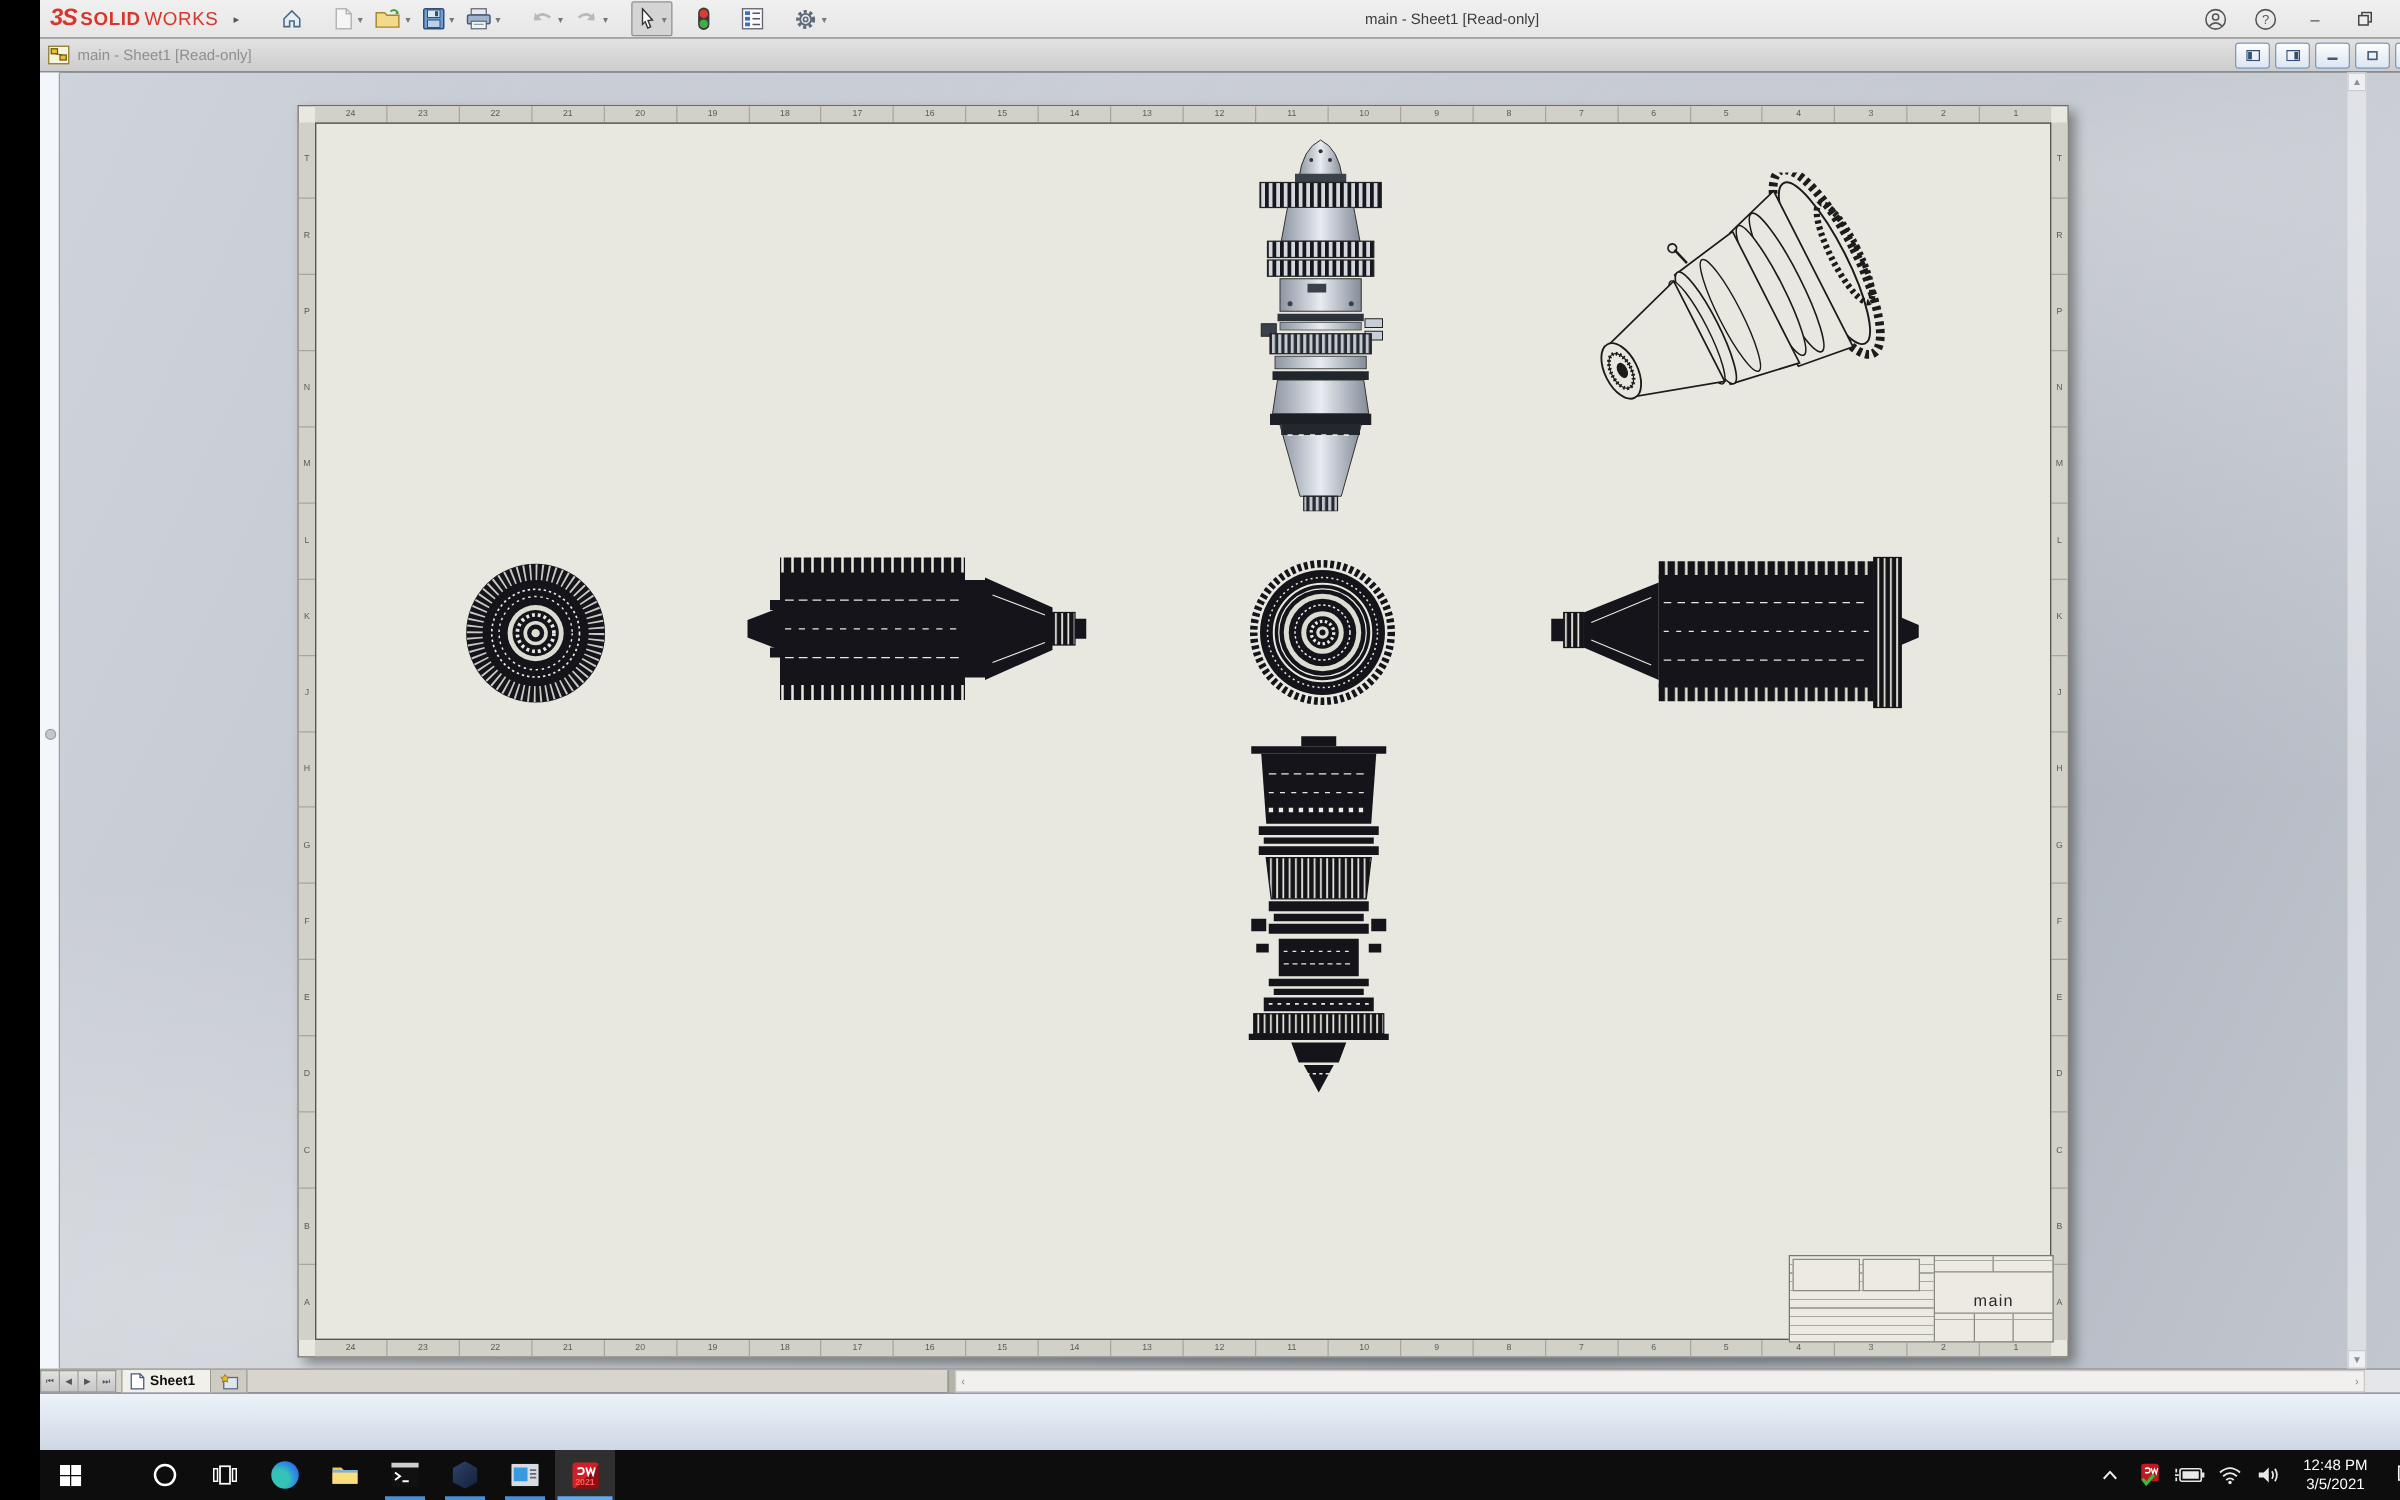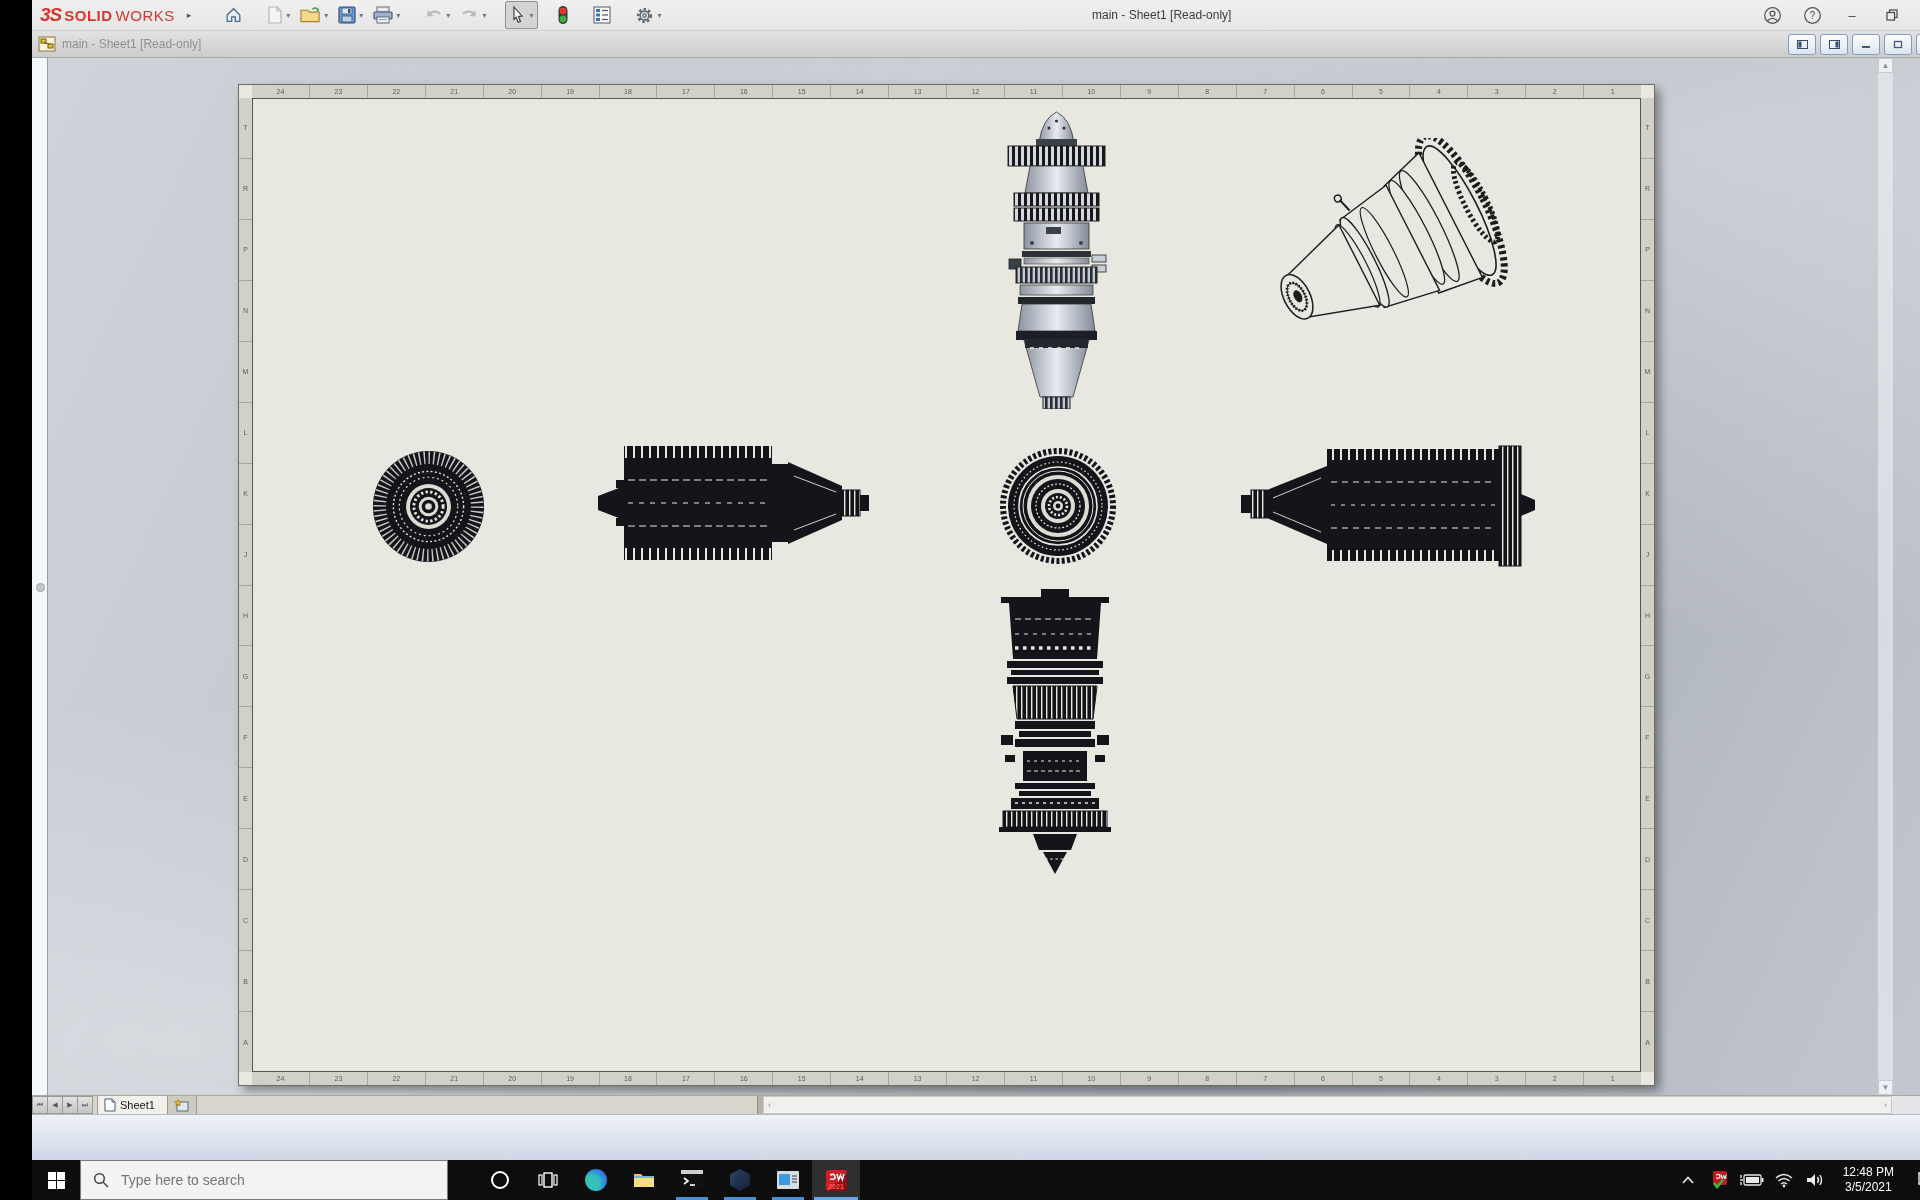--- a/index.html
+++ b/index.html
@@ -87,21 +87,21 @@
   .tb-row3 div:last-child{border-right:none;}
 
   
   .tabrow{position:absolute;left:0;top:1095px;width:1920px;height:18px;background:#d8d5cd;
           border-top:1px solid #a8a8a0;display:flex;align-items:stretch;}
   .navbtn{width:14px;display:flex;align-items:center;justify-content:center;background:linear-gradient(#e2e2e2,#c6c6c6);
           border:1px solid #9a9a94;border-left:none;font-size:7px;color:#555;}
   .navbtn:first-child{border-left:1px solid #9a9a94;}
   .sheettab{display:flex;align-items:center;gap:4px;padding:0 12px 0 6px;background:#f2f0ea;
             border-right:1px solid #9a9a94;border-left:1px solid #9a9a94;margin-left:4px;}
-  .sheettab .lbl{font-size:11px;font-weight:normal;color:#111;}
+  .sheettab .lbl{font-size:11px;font-weight:bold;color:#111;}
   .addtab{width:28px;display:flex;align-items:center;justify-content:center;background:#cecbc3;
           border-right:1px solid #9a9a94;}
   .tabfill{width:560px;}
   .splitter{width:5px;background:#b5b2aa;border-left:1px solid #8f8f88;}
   .hscroll{flex:1;background:#f1f0ee;border:1px solid #c9c8c2;display:flex;align-items:center;
            justify-content:space-between;padding:0 4px;color:#8c8c86;font-size:9px;}
   .corner{width:60px;background:#e4e6ea;}
 
   
   .statusbar{position:absolute;left:0;top:1114px;width:1920px;height:46px;
@@ -563,20 +563,40 @@
         <rect x="26" y="204" width="72" height="5" fill="#14141a"></rect>
         <rect x="18" y="211" width="88" height="11" fill="#14141a"></rect>
         <line x1="22" y1="216" x2="102" y2="216" stroke="#e9e8e0" stroke-width="1.4" stroke-dasharray="3 4"></line>
         <rect x="10" y="224" width="104" height="16" fill="url(#pv2)" stroke="#14141a"></rect>
         <rect x="6" y="240" width="112" height="5" fill="#14141a"></rect>
         <polygon points="40,247 84,247 78,263 46,263" fill="#14141a"></polygon>
         <polygon points="50,265 74,265 62,287" fill="#14141a"></polygon>
         <line x1="52" y1="272" x2="72" y2="272" stroke="#e9e8e0" stroke-width="1.2" stroke-dasharray="2.6 2.6"></line>
       </svg>
 
+      <div class="tblock">
+        <div class="tb-left">
+          <div class="cell" style="left:2px;top:2px;width:52px;height:24px"></div>
+          <div class="cell" style="left:58px;top:2px;width:44px;height:24px"></div>
+        </div>
+        <div class="tb-right">
+          <div class="tb-row1">
+              <div></div>
+              <div></div>
+            </div>
+          <div class="tb-mid">
+            <div class="tb-title-text">main</div>
+          </div>
+          <div class="tb-row3">
+              <div></div>
+              <div></div>
+              <div></div>
+            </div>
+        </div>
+      </div>
     </div>
 
     <div class="vscroll">
       <div class="arr" style="top:0">▲</div>
       <div class="arr" style="bottom:0">▼</div>
     </div>
   </div>
 
   <div class="tabrow">
     <div class="navbtn">⏮</div>
@@ -610,27 +630,20 @@
 
   <div class="taskbar">
     <div class="startbtn">
       <svg width="17" height="17" viewBox="0 0 17 17">
         <rect x="0" y="0" width="8" height="8" fill="#fff"></rect>
         <rect x="9" y="0" width="8" height="8" fill="#fff"></rect>
         <rect x="0" y="9" width="8" height="8" fill="#fff"></rect>
         <rect x="9" y="9" width="8" height="8" fill="#fff"></rect>
       </svg>
     </div>
-    <div class="searchbox">
-      <svg width="16" height="16" viewBox="0 0 16 16">
-        <circle cx="6.5" cy="6.5" r="4.8" fill="none" stroke="#444" stroke-width="1.5"></circle>
-        <line x1="10.2" y1="10.2" x2="15" y2="15" stroke="#444" stroke-width="1.5"></line>
-      </svg>
-      <input type="text" placeholder="Type here to search" style="">
-    </div>
     <div class="taskicon" style="margin-left:28px">
       <svg width="20" height="20" viewBox="0 0 20 20">
         <circle cx="10" cy="10" r="8" fill="none" stroke="#fff" stroke-width="2"></circle>
       </svg>
     </div>
     <div class="taskicon">
       <svg width="20" height="18" viewBox="0 0 20 18">
         <rect x="6" y="2" width="8" height="14" fill="none" stroke="#fff" stroke-width="1.4"></rect>
         <rect x="1" y="4" width="3" height="10" fill="none" stroke="#fff" stroke-width="1.2"></rect>
         <rect x="16" y="4" width="3" height="10" fill="none" stroke="#fff" stroke-width="1.2"></rect>

